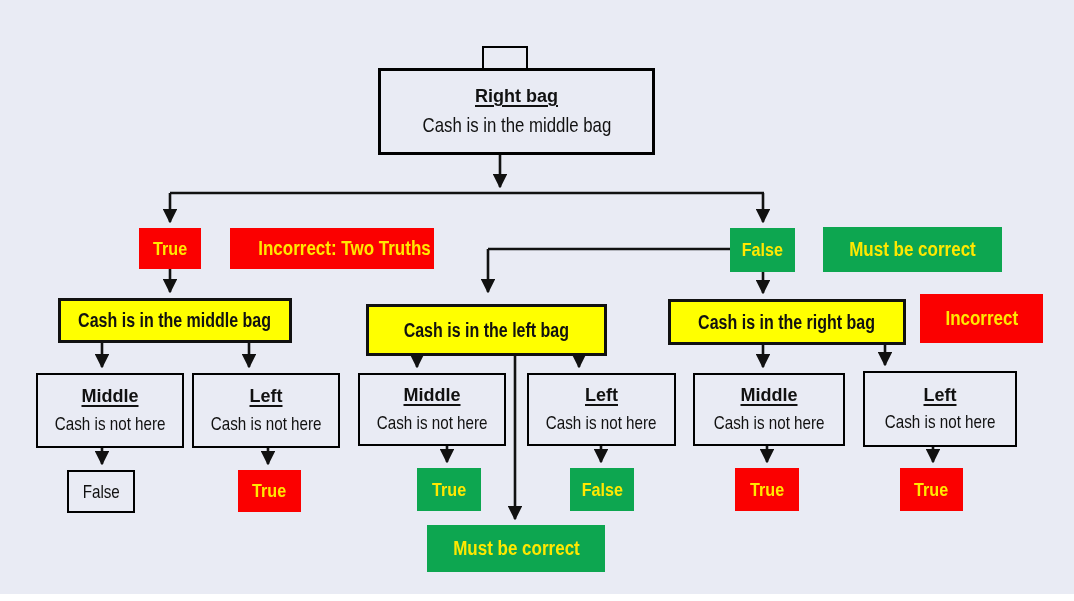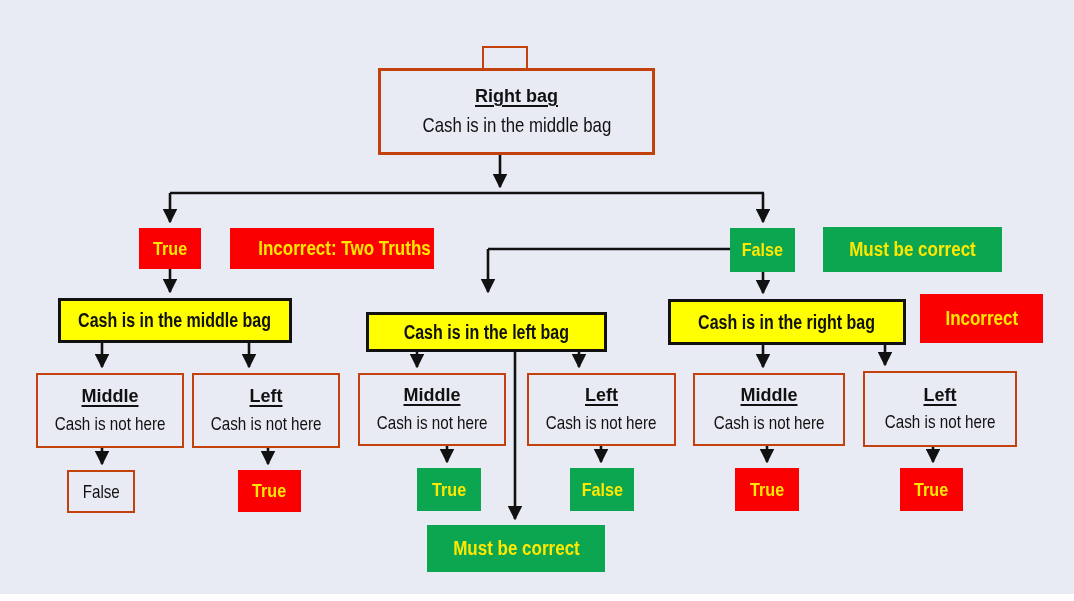--- a/index.html
+++ b/index.html
@@ -6,21 +6,21 @@
   .canvas{
     position:relative;width:1074px;height:601px;background:#e9ebf4;
     font-family:"Liberation Sans",sans-serif;overflow:hidden;
   }
   .bottom-strip{position:absolute;left:0;bottom:0;width:1074px;height:7px;background:#ffffff;}
   svg.connectors{position:absolute;left:0;top:0;pointer-events:none;}
   .box{
     position:absolute;box-sizing:border-box;display:flex;flex-direction:column;
     align-items:center;justify-content:center;text-align:center;line-height:1.15;
   }
-  .plain{background:#e9ebf4;border:2px solid #c2410c;color:#111;}
+  .plain{background:#e9ebf4;border:2px solid #000000;color:#111;}
   .thick{border-width:3px;}
   .red{background:#fb0000;color:#ffe800;font-weight:bold;}
   .green{background:#0da650;color:#ffe800;font-weight:bold;}
   .yellow{background:#ffff00;border:3px solid #111;color:#111;font-weight:bold;}
   .heading{
     font-weight:bold;font-size:18px;color:#111;
     text-decoration:underline;text-decoration-thickness:2px;text-underline-offset:3px;
     margin-bottom:6px;
   }
   .cond{display:inline-block;transform:scaleX(.8);transform-origin:50% 50%;white-space:nowrap;}
@@ -94,21 +94,21 @@
   <div class="box green" style="left:730px;top:228px;width:65px;height:44px;">
     <span class="label19 cond85">False</span>
   </div>
   <div class="box green" style="left:823px;top:227px;width:179px;height:45px;">
     <span class="label20 cond85">Must be correct</span>
   </div>
 
   <div class="box yellow" style="left:58px;top:298px;width:234px;height:45px;">
     <span class="label20 cond">Cash is in the middle bag</span>
   </div>
-  <div class="box yellow" style="left:366px;top:312px;width:241px;height:40px;text-align:right;">
+  <div class="box yellow" style="left:366px;top:304px;width:241px;height:52px;text-align:right;">
     <span class="label20 cond">Cash is in the left bag</span>
   </div>
   <div class="box red" style="left:920px;top:294px;width:123px;height:49px;">
     <span class="label20 cond85">Incorrect</span>
   </div>
   <div class="box yellow" style="left:668px;top:299px;width:238px;height:46px;">
     <span class="label20 cond">Cash is in the right bag</span>
   </div>
 
   <div class="box plain" style="left:36px;top:373px;width:148px;height:75px;">

